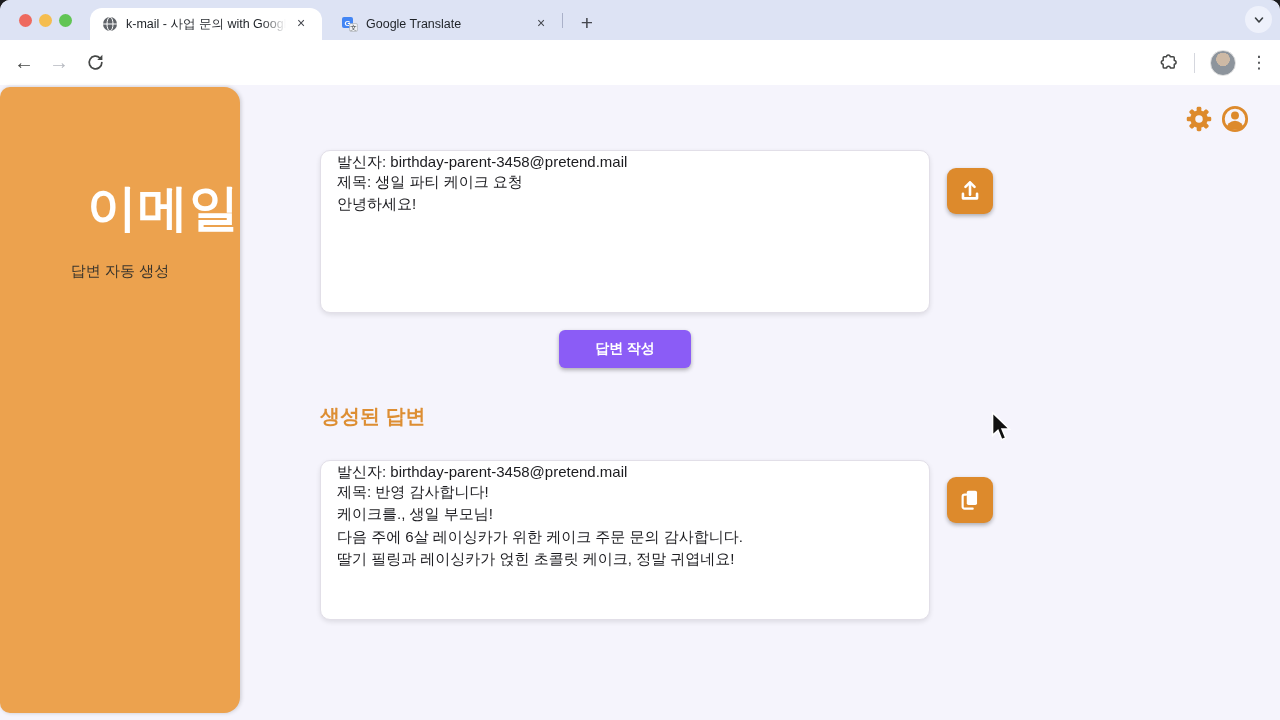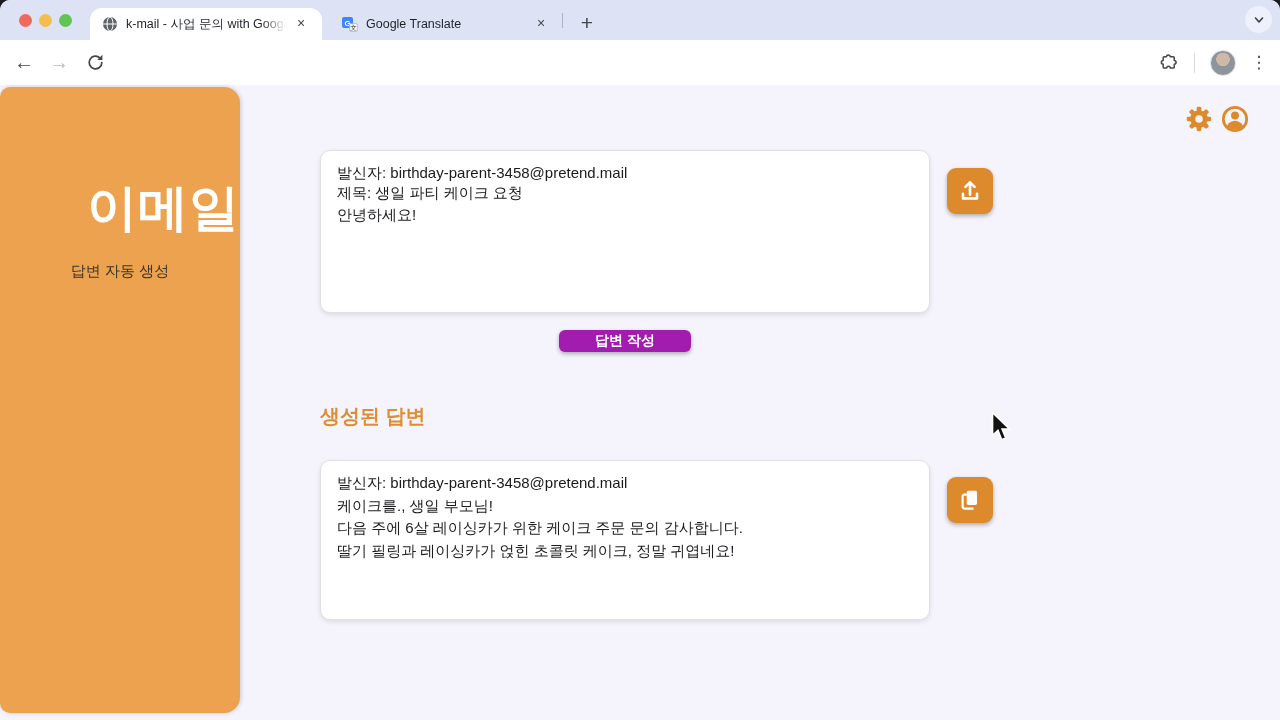--- a/index.html
+++ b/index.html
@@ -46,33 +46,33 @@
 
   .sidebar { position:absolute; left:0; top:2px; width:240px; height:626px; background:#eca24e; border-radius:10px 16px 16px 10px; box-shadow:1px 0 4px rgba(0,0,0,.18); }
   .sidebar-title { margin-top:88px; text-align:right; font-size:50px; font-weight:bold; color:#fff; letter-spacing:1px; }
   .sidebar-subtitle { margin-top:20px; text-align:center; font-size:15px; color:#3a352c; }
 
   .hdr-ico { position:absolute; top:20px; width:28px; height:28px; }
   .gear-pos { left:1185px; }
   .person-pos { left:1221px; }
 
   .email-card { position:absolute; left:320px; width:610px; background:#fff; border:1px solid #e2dfe8; border-radius:10px;
-                box-shadow:0 2px 5px rgba(0,0,0,.1); padding:12px 16px; overflow:hidden;
+                box-shadow:0 2px 5px rgba(0,0,0,.1); padding:1px 16px; overflow:hidden;
                 font-size:15px; line-height:19.6px; color:#1b1b1f; }
   .card-incoming { top:65px; height:163px; }
   .card-reply { top:375px; height:160px; }
   .email-card p { margin-top:3px; }
 
   .sq-btn { position:absolute; left:947px; width:46px; height:46px; background:#dd8a2c; border:none; border-radius:9px;
             box-shadow:0 2px 4px rgba(0,0,0,.3); display:flex; align-items:center; justify-content:center; cursor:pointer; }
   .upload-pos { top:83px; }
   .copy-pos { top:392px; }
 
-  .compose-btn { position:absolute; left:559px; top:245px; width:132px; height:22px; background:#a21caf; border:none; border-radius:6px;
-                 box-shadow:0 2px 4px rgba(0,0,0,.3); color:#fff; font-size:14px; font-weight:bold; font-family:Liberation Sans, sans-serif; cursor:pointer; }
+  .compose-btn { position:absolute; left:559px; top:245px; width:132px; height:38px; background:#8b5cf6; border:none; border-radius:6px;
+                 box-shadow:0 2px 4px rgba(0,0,0,.3); color:#fff; font-size:14px; font-weight:bold; font-family:Liberation Serif, serif; cursor:pointer; }
 
   .section-heading { position:absolute; left:320px; top:318px; font-size:20px; font-weight:bold; color:#dd8e33; }
 
   .cursor { position:absolute; left:328px; top:328px;  }
 </style>
 </head>
 <body>
 
 <div class="window">
 
@@ -194,20 +194,21 @@
         <path d="M5.5 14.5v4.3h13v-4.3" fill="none" stroke="#fff" stroke-width="2.4" stroke-linecap="round" stroke-linejoin="round"></path>
       </svg>
     </button>
 
     <button class="compose-btn">답변 작성</button>
 
     <div class="section-heading">생성된 답변</div>
 
     <div class="email-card card-reply">
       <div>발신자: birthday-parent-3458@pretend.mail</div>
+      <div>제목: 반영 감사합니다!</div>
       <p>케이크를., 생일 부모님!</p>
       <p>다음 주에 6살 레이싱카가 위한 케이크 주문 문의 감사합니다.</p>
       <p>딸기 필링과 레이싱카가 얹힌 초콜릿 케이크, 정말 귀엽네요!</p>
     </div>
 
     <button class="sq-btn copy-pos">
       <svg width="26" height="26" viewBox="0 0 24 24">
         <path d="M8.5 7H7a1.8 1.8 0 0 0-1.8 1.8v9.4A1.8 1.8 0 0 0 7 20h7.5" fill="none" stroke="#fff" stroke-width="2" stroke-linecap="round"></path>
         <rect x="9" y="3.5" width="9.5" height="13" rx="1.6" fill="#fff"></rect>
       </svg>

